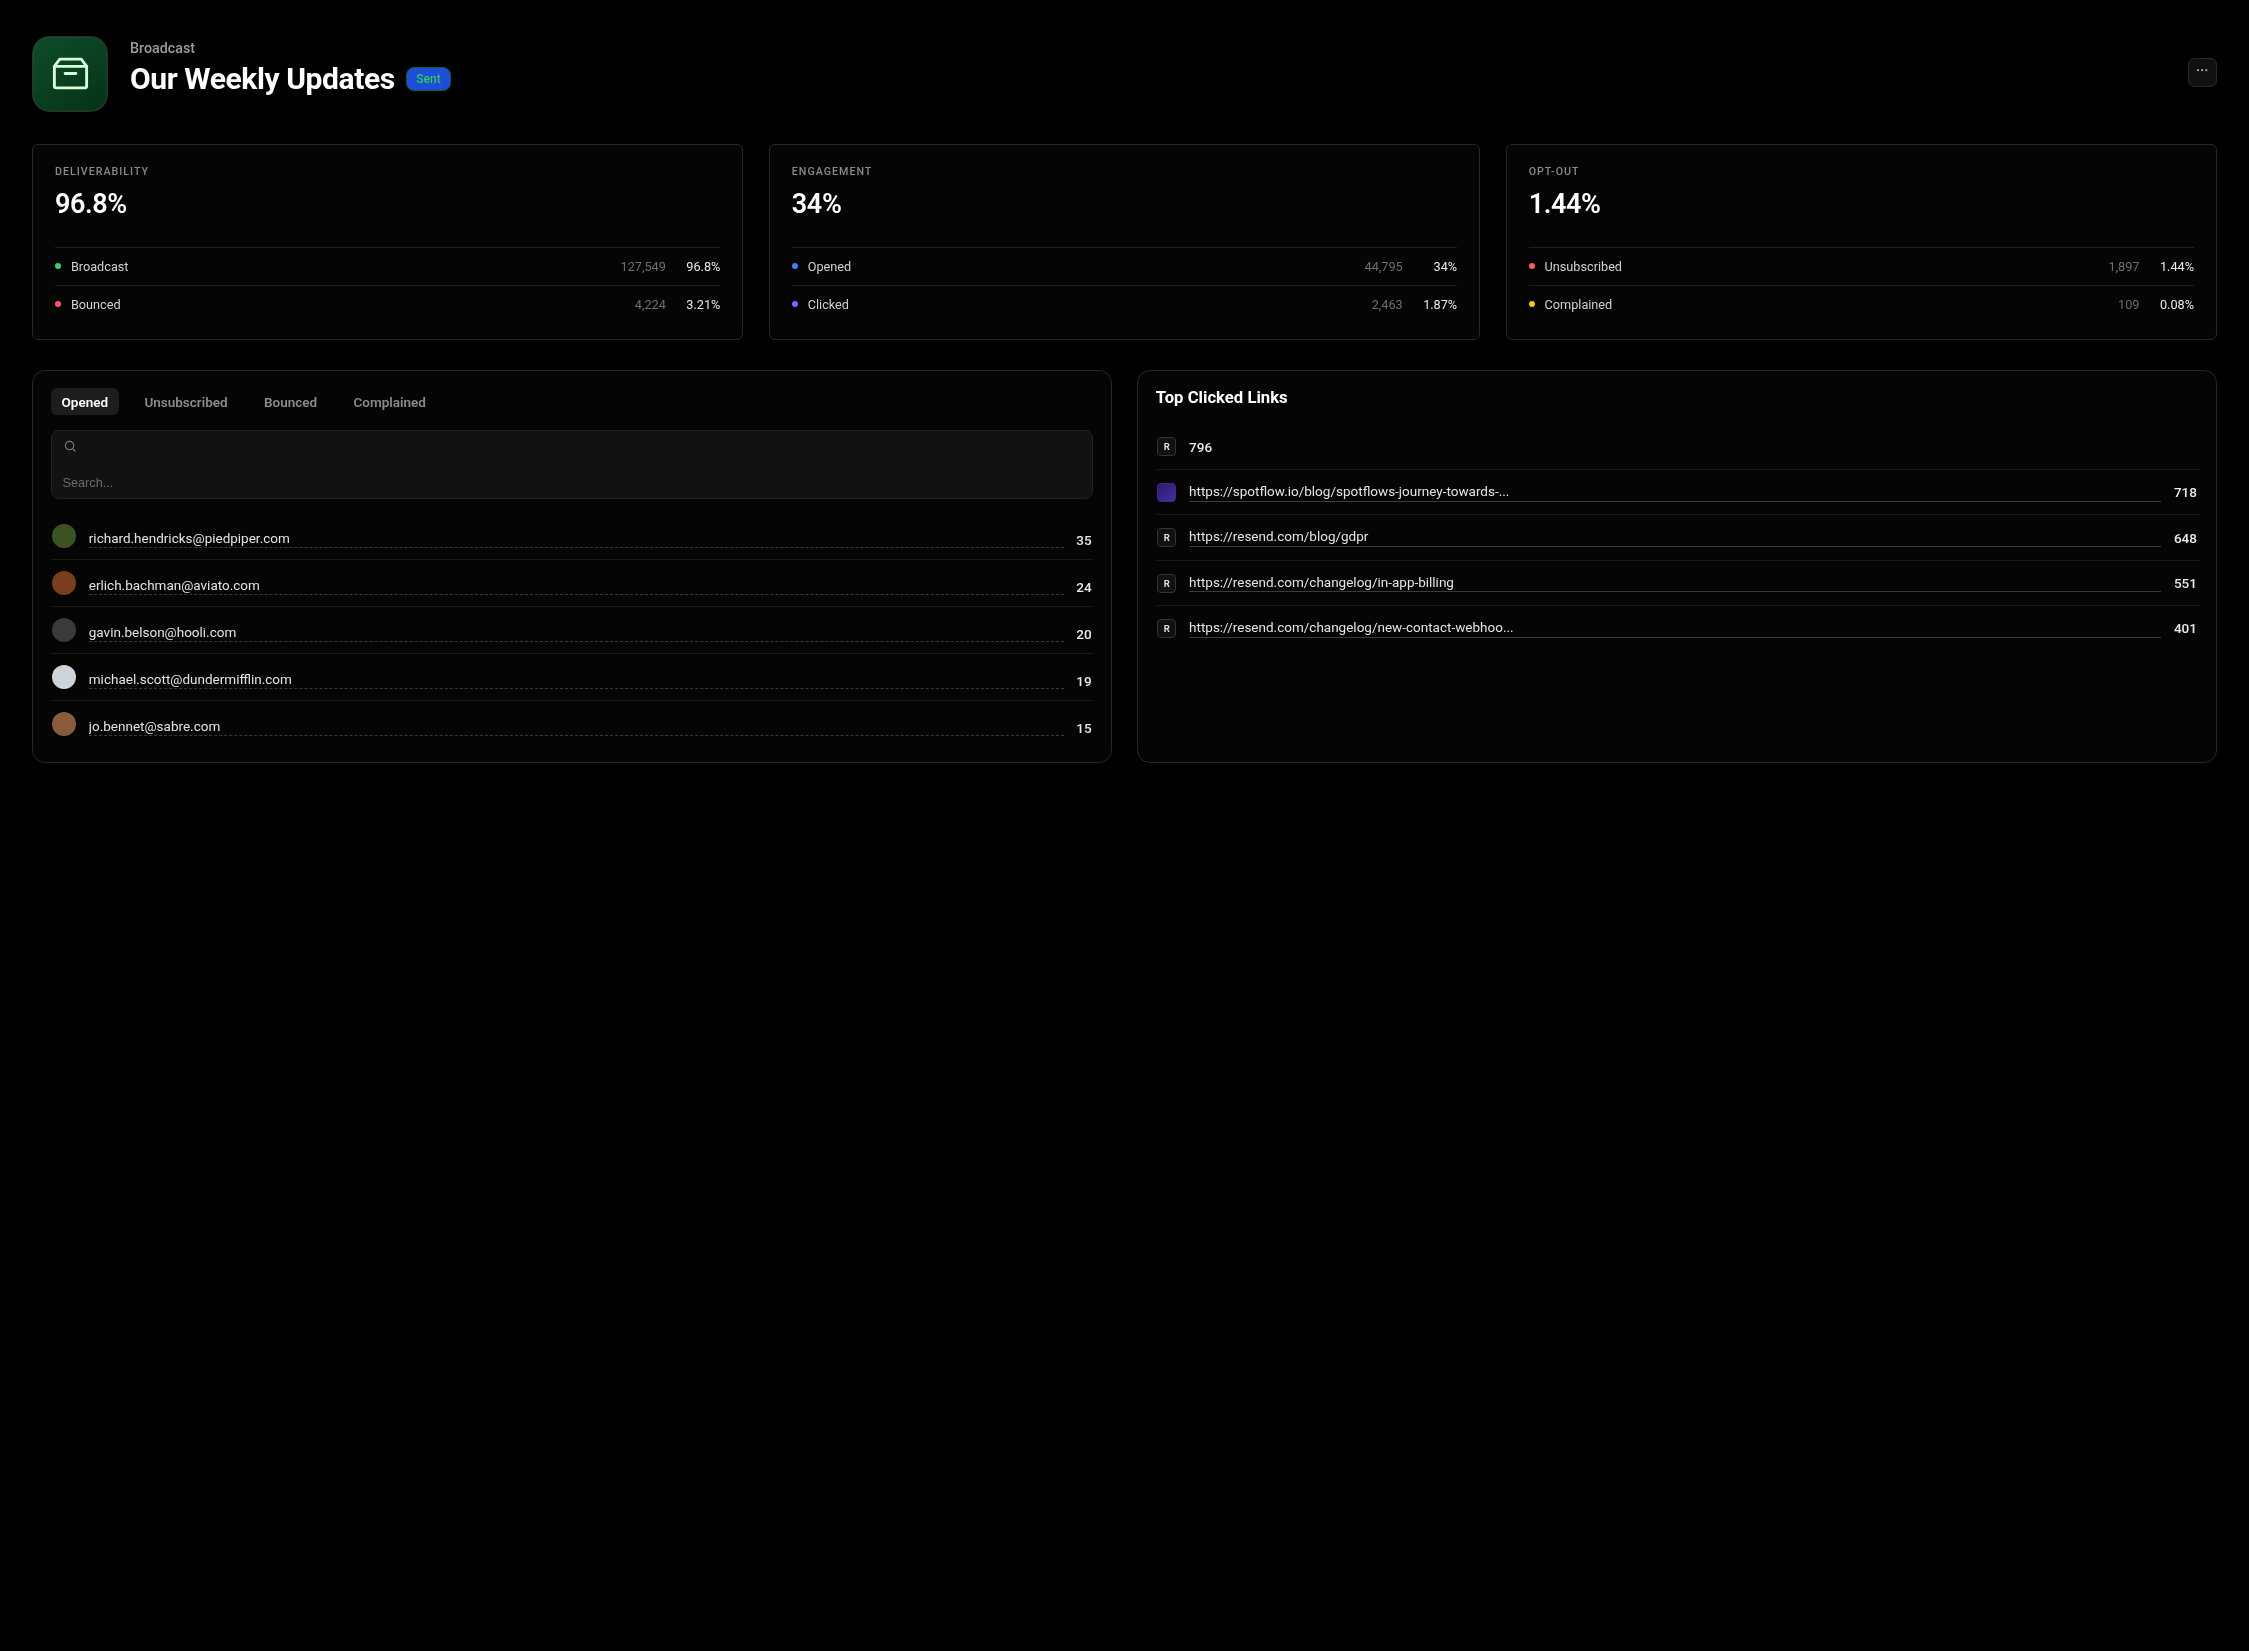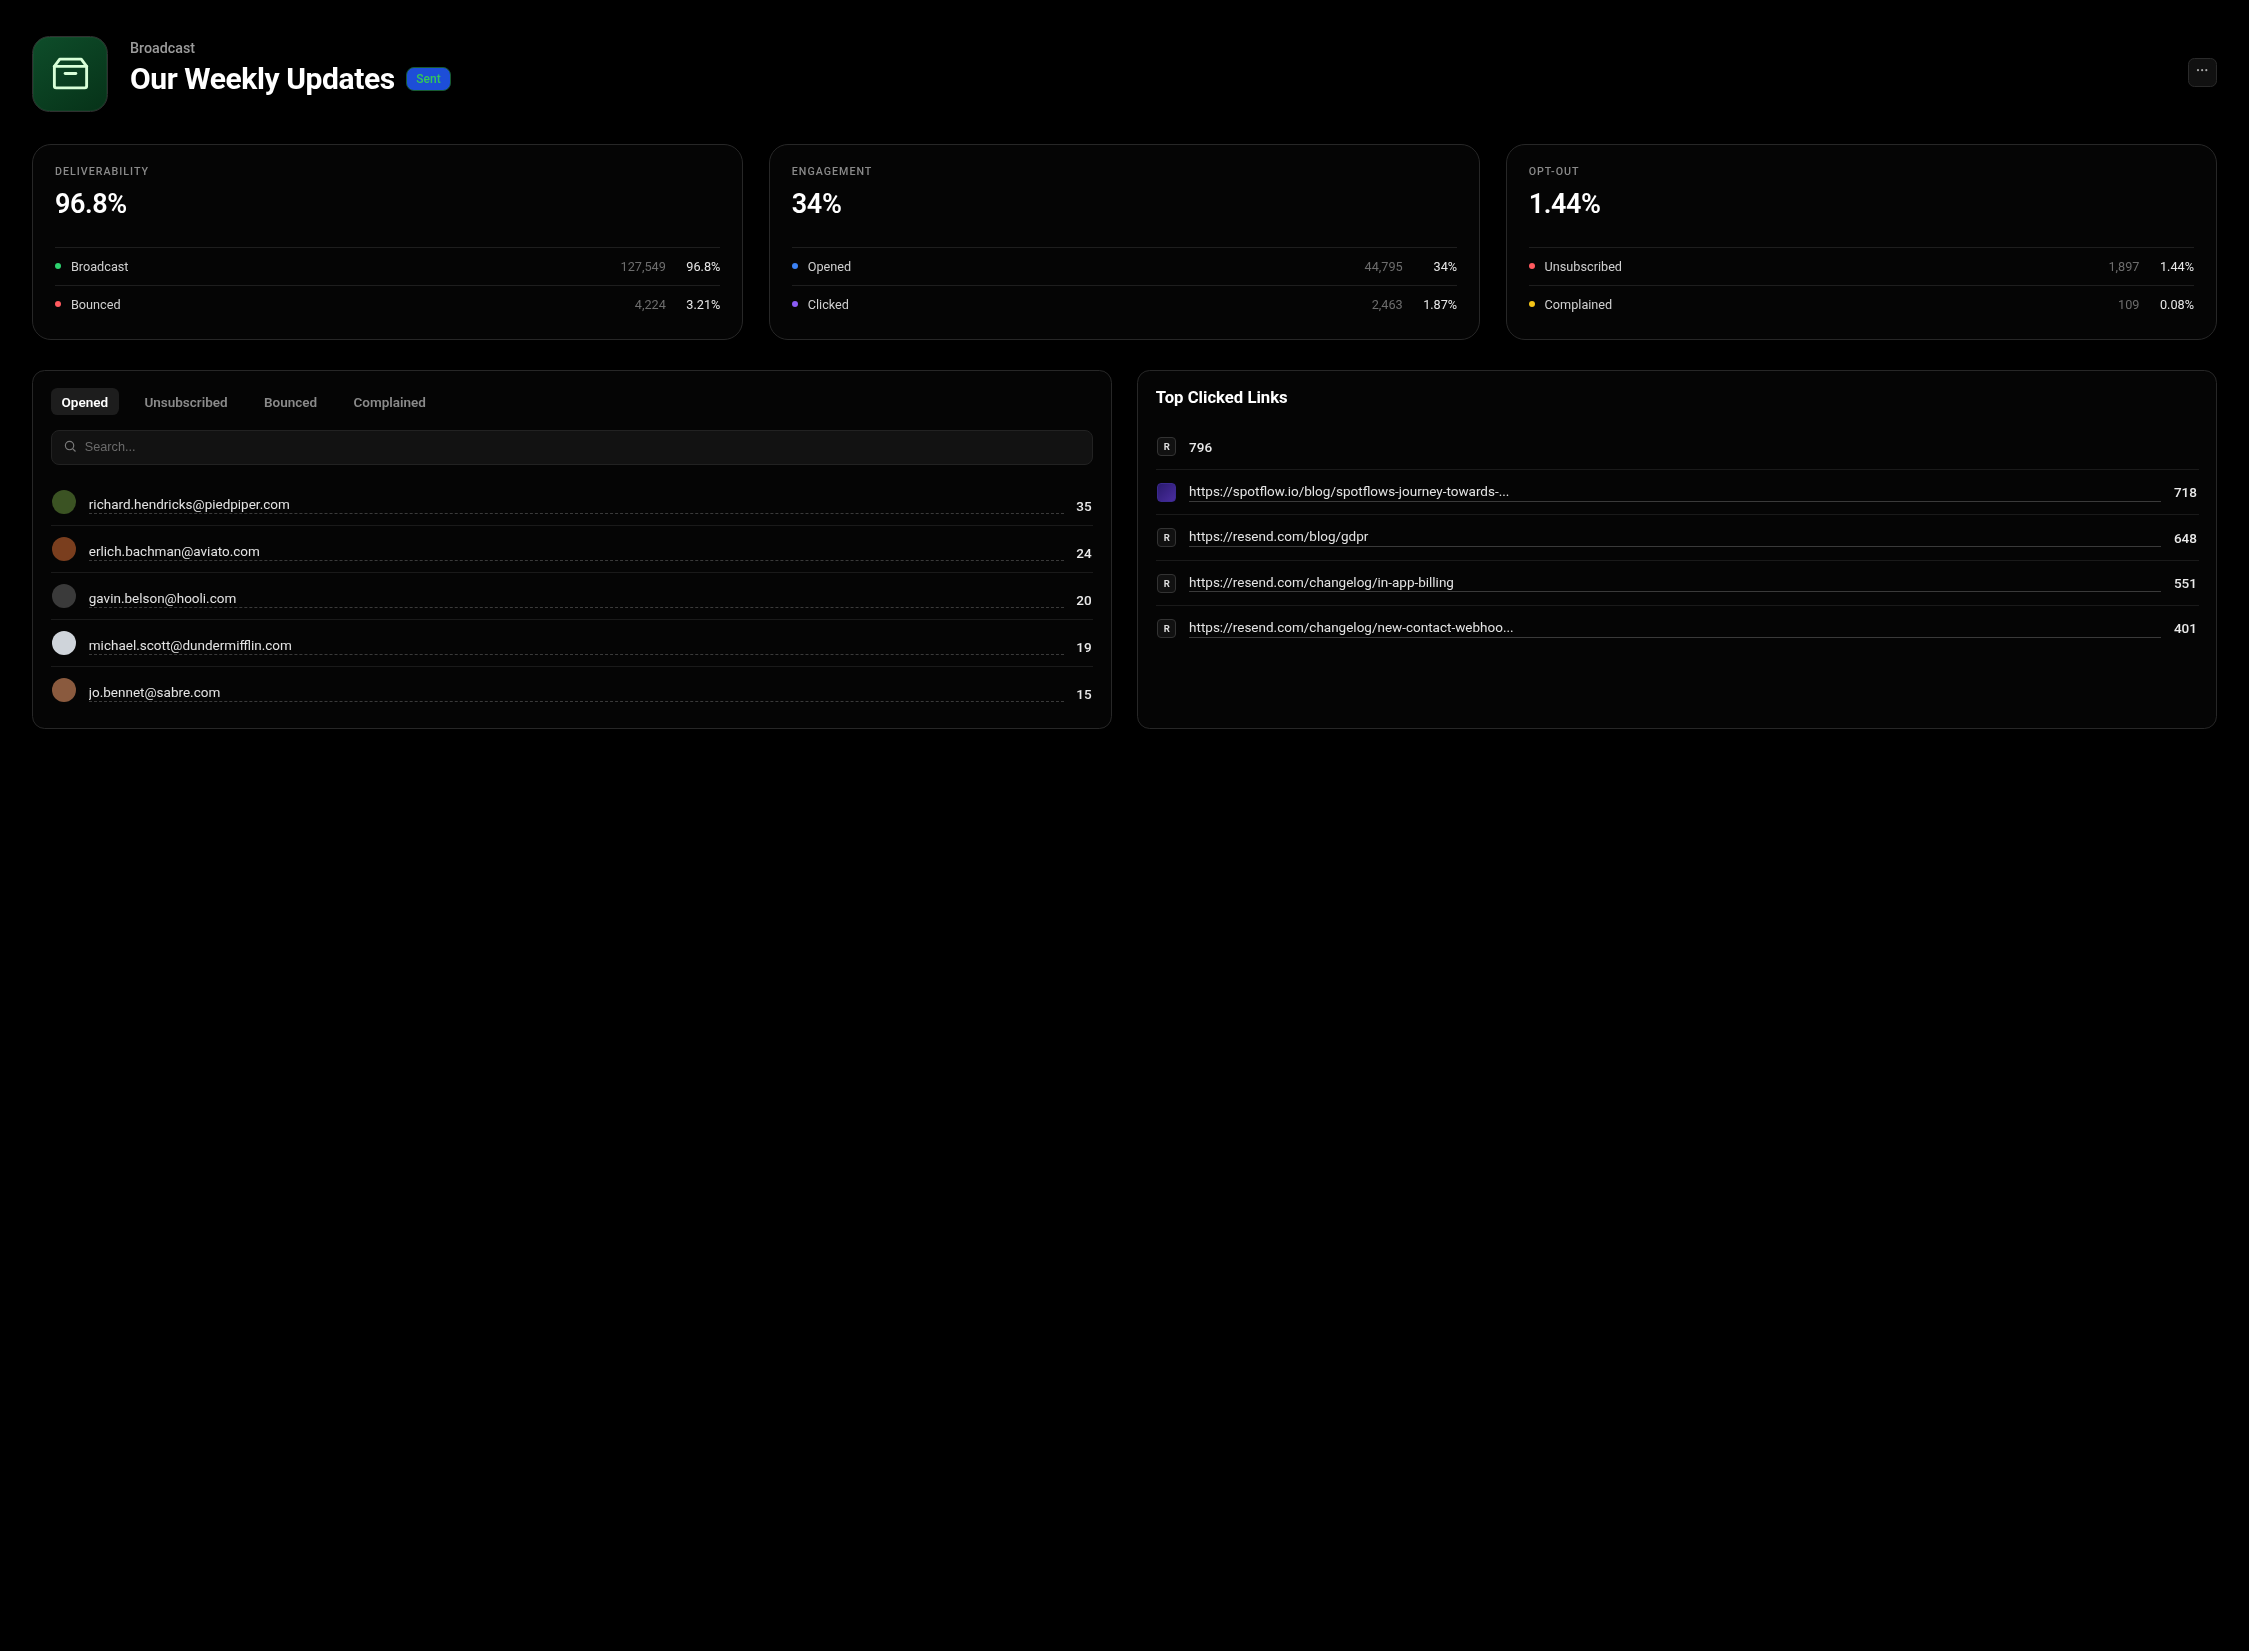--- a/index.html
+++ b/index.html
@@ -81,21 +81,21 @@
 
   
   .metrics-row {
     display: grid;
     grid-template-columns: repeat(3, 1fr);
     gap: 25.5px;
     margin-bottom: 30px;
   }
   .card {
     border: 0.8px solid #272727;
-    border-radius: 19px;
+    border-radius: 6px;
     padding: 20.7px 22px 16px 22px;
     background: #050505;
   }
   .metric-title {
     color: #8a8a8a;
     font-size: 10.7px;
     font-weight: 500;
     letter-spacing: 1px;
     margin-bottom: 9.5px;
   }
@@ -150,27 +150,27 @@
     cursor: pointer;
   }
   .tab.active {
     background: #1d1d1d;
     color: #fff;
   }
 
   
   .search-box {
     display: flex;
-    align-items: center;
-    gap: 8px;
+    gap: 20px;
     background: #121212;
     border: 0.8px solid #222;
     border-radius: 8px;
     padding: 8px 11px;
     margin-bottom: 14.3px;
+    flex-direction: column;
   }
   .search-box input {
     flex: 1;
     background: transparent;
     border: none;
     outline: none;
     color: #ddd;
     font-size: 12.7px;
   }
   .search-box input::placeholder { color: #6a6a6a; }

